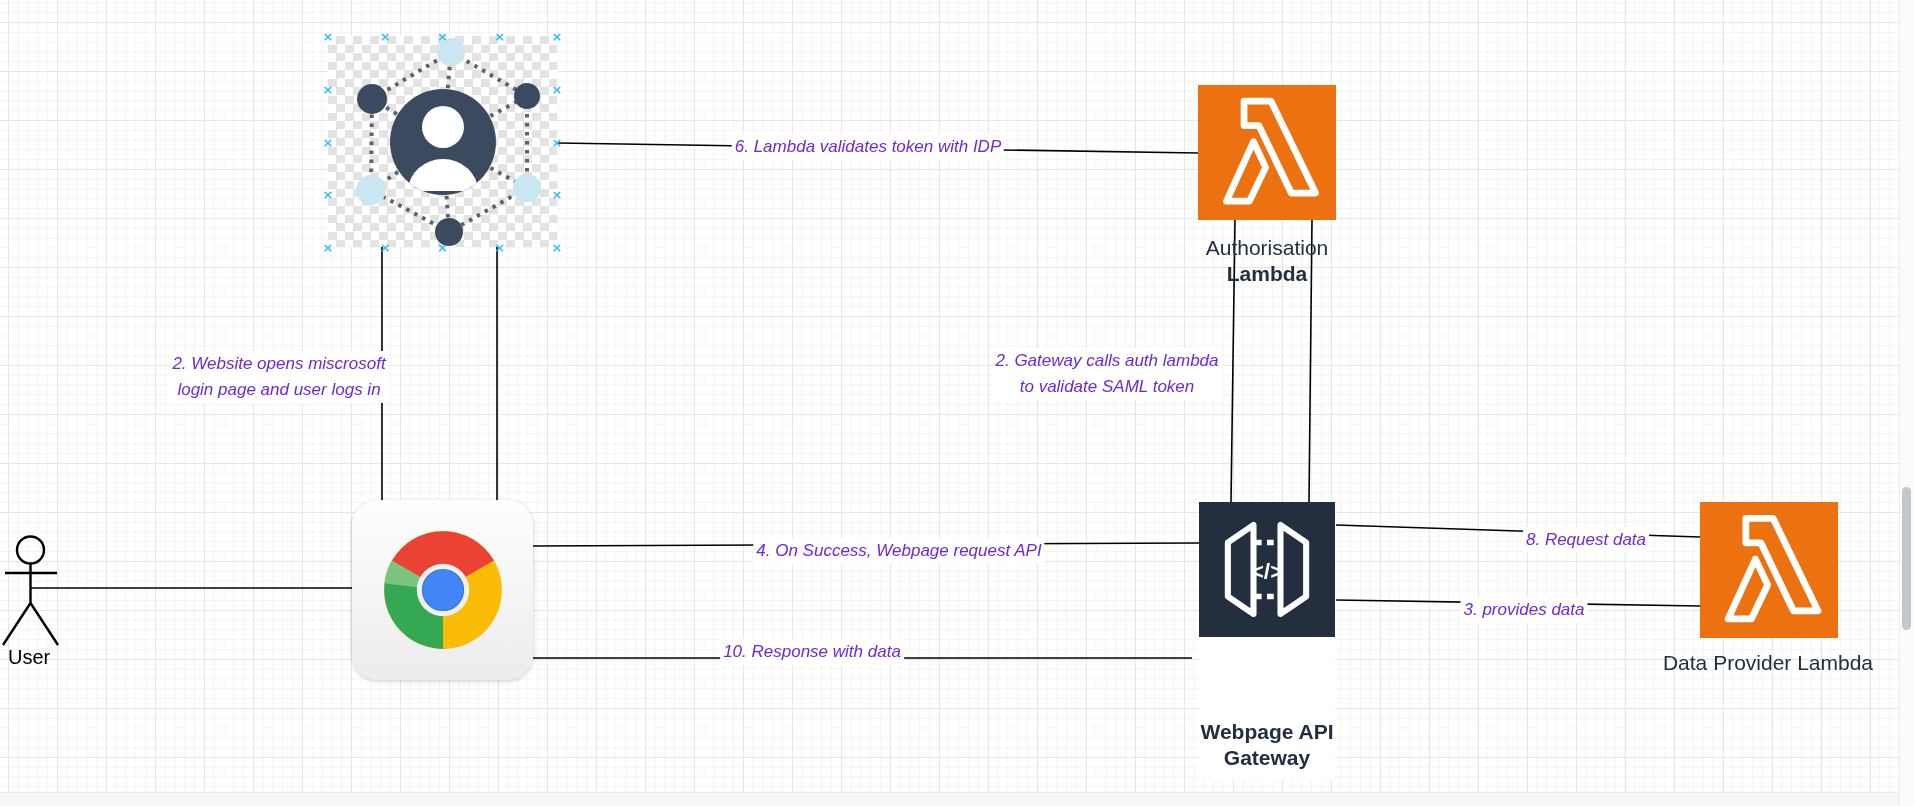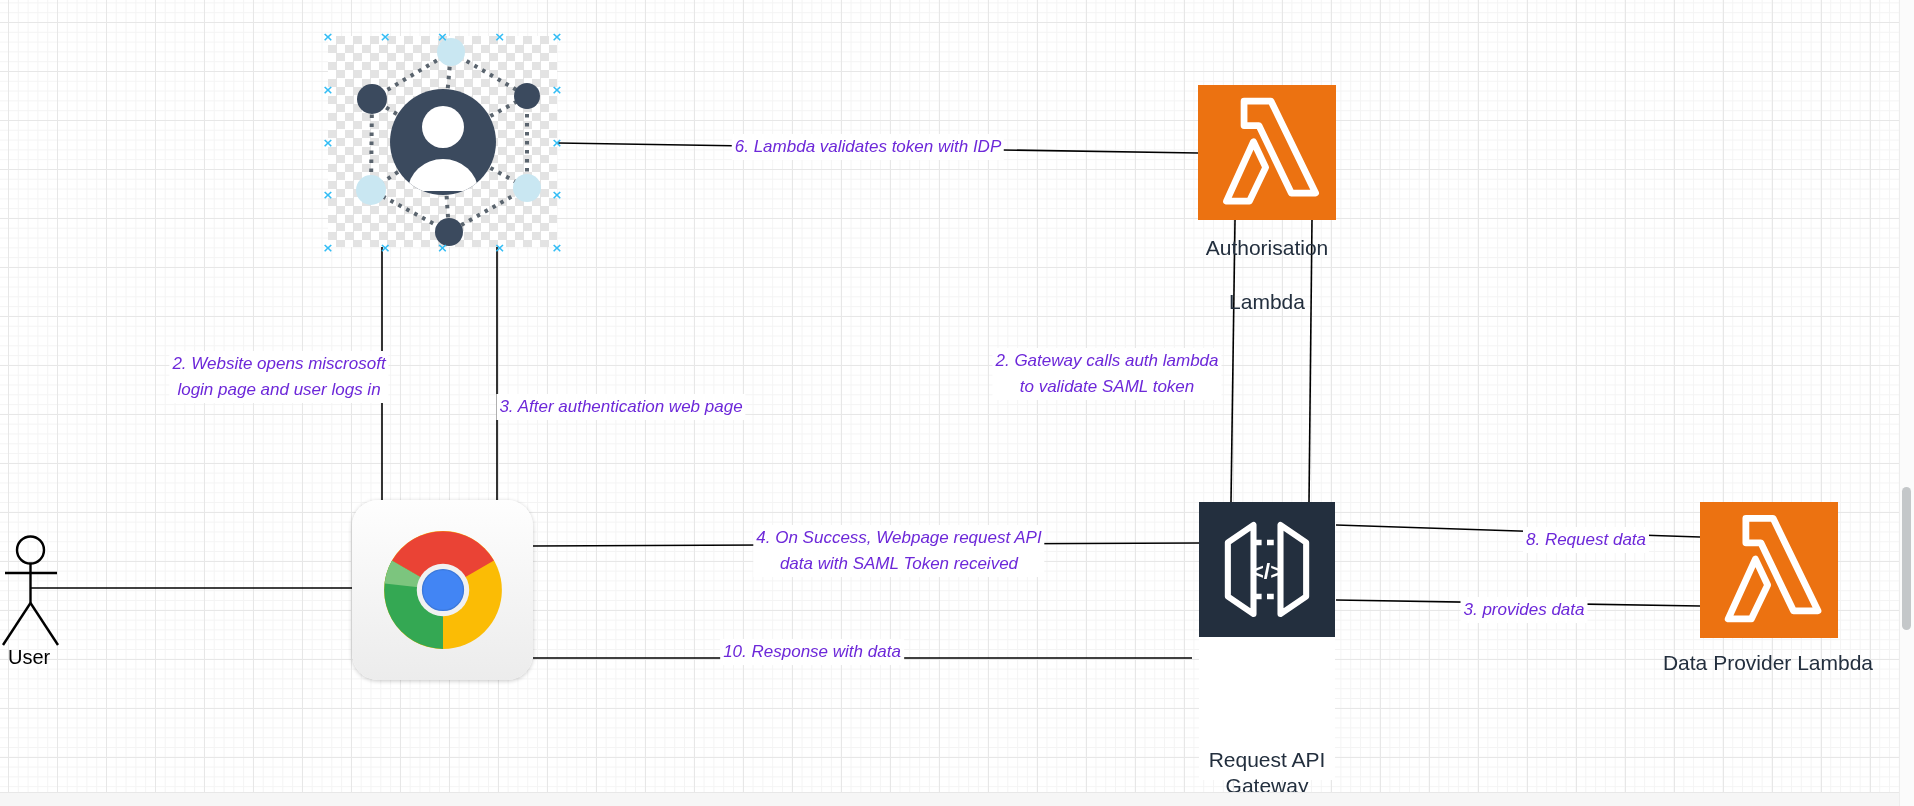--- a/index.html
+++ b/index.html
@@ -21,21 +21,21 @@
   #wires line{stroke:#000;stroke-width:1.6;}
 
   
   .elabel{position:absolute;transform:translate(-50%,-50%);
           background:#ffffff;color:#6d28d9;font-size:17px;line-height:26px;
           text-align:center;white-space:nowrap;padding:0 3px;font-style:italic;}
 
   
   .nlabel{position:absolute;transform:translate(-50%,-50%);
           color:#232F3E;font-size:21px;line-height:26px;text-align:center;white-space:nowrap;}
-  .bold{font-weight:normal;margin-top:28px;}
+  .bold{font-weight:bold;}
 
   
   .identity{left:328px;top:36px;width:229px;height:211px;
             background:repeating-conic-gradient(#e3e3e3 0% 25%, #ffffff 0% 50%) 0 0/17px 17px;}
   .conn-x{position:absolute;transform:translate(-50%,-50%);
           color:#33bdf5;font-size:13px;font-weight:bold;line-height:1;
           font-family:"DejaVu Sans",sans-serif;pointer-events:none;}
 
   
   .lambda-tile{background:#EC7211;}
@@ -151,21 +151,21 @@
         <path d="M21 30 L40 17 V83 L21 70 Z"></path>
         <path d="M79 30 L60 17 V83 L79 70 Z"></path>
       </g>
       <g stroke="#fff" stroke-width="4" stroke-dasharray="5 4">
         <line x1="41" y1="30" x2="59" y2="30"></line>
         <line x1="41" y1="70" x2="59" y2="70"></line>
       </g>
       <text x="50" y="57" text-anchor="middle" fill="#fff" font-size="17" font-weight="bold" font-family="Liberation Sans, sans-serif">&lt;/&gt;</text>
     </svg>
   </div>
-  <div class="nlabel bold" style="left:1267px;top:732px">Request API</div>
+  <div class="nlabel bold" style="left:1267px;top:732px">Webpage API</div>
   <div class="nlabel bold" style="left:1267px;top:758px">Gateway</div>
 
   <div class="abs lambda-tile" style="left:1700px;top:502px;width:138px;height:136px">
     <svg width="138" height="136" viewBox="0 0 100 100">
       <g stroke="#fff" stroke-width="5" fill="none" stroke-linejoin="round">
         <path d="M33 12 h20 l33 68 h-18 l-24 -50 h-11 z"></path>
         <path d="M20 86 h17 l12 -25 -9 -19 z"></path>
       </g>
     </svg>
   </div>
@@ -180,25 +180,23 @@
       <circle cx="50" cy="50" r="20.5" fill="#F1F1F1"></circle>
       <circle cx="50" cy="50" r="16" fill="#4285F4" stroke="#3B78DB" stroke-width="1"></circle>
     </svg>
   </div>
 
   <div class="elabel" style="left:279px;top:377px">
     <div>2. Website opens miscrosoft</div>
     <div>login page and user logs in</div>
   </div>
   <div class="elabel" style="left:621px;top:407px">
-    <div>3. After authentication web page</div>
   </div>
   <div class="elabel" style="left:899px;top:551px">
     <div>4. On Success, Webpage request API</div>
-    <div>data with SAML Token received</div>
   </div>
   <div class="elabel" style="left:1107px;top:374px">
     <div>2. Gateway calls auth lambda</div>
     <div>to validate SAML token</div>
   </div>
   <div class="elabel" style="left:868px;top:147px">6. Lambda validates token with IDP</div>
   <div class="elabel" style="left:1586px;top:540px">8. Request data</div>
   <div class="elabel" style="left:1524px;top:610px">3. provides data</div>
   <div class="elabel" style="left:812px;top:652px">10. Response with data</div>
 

